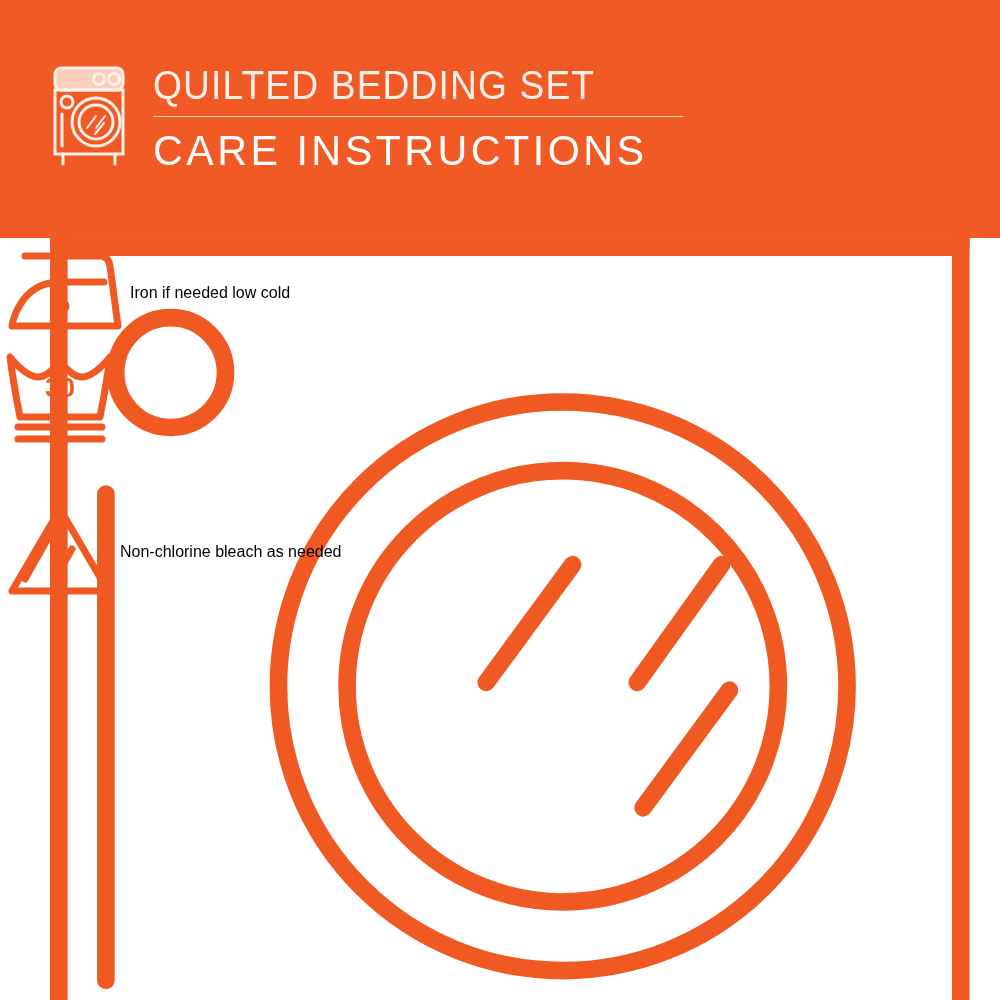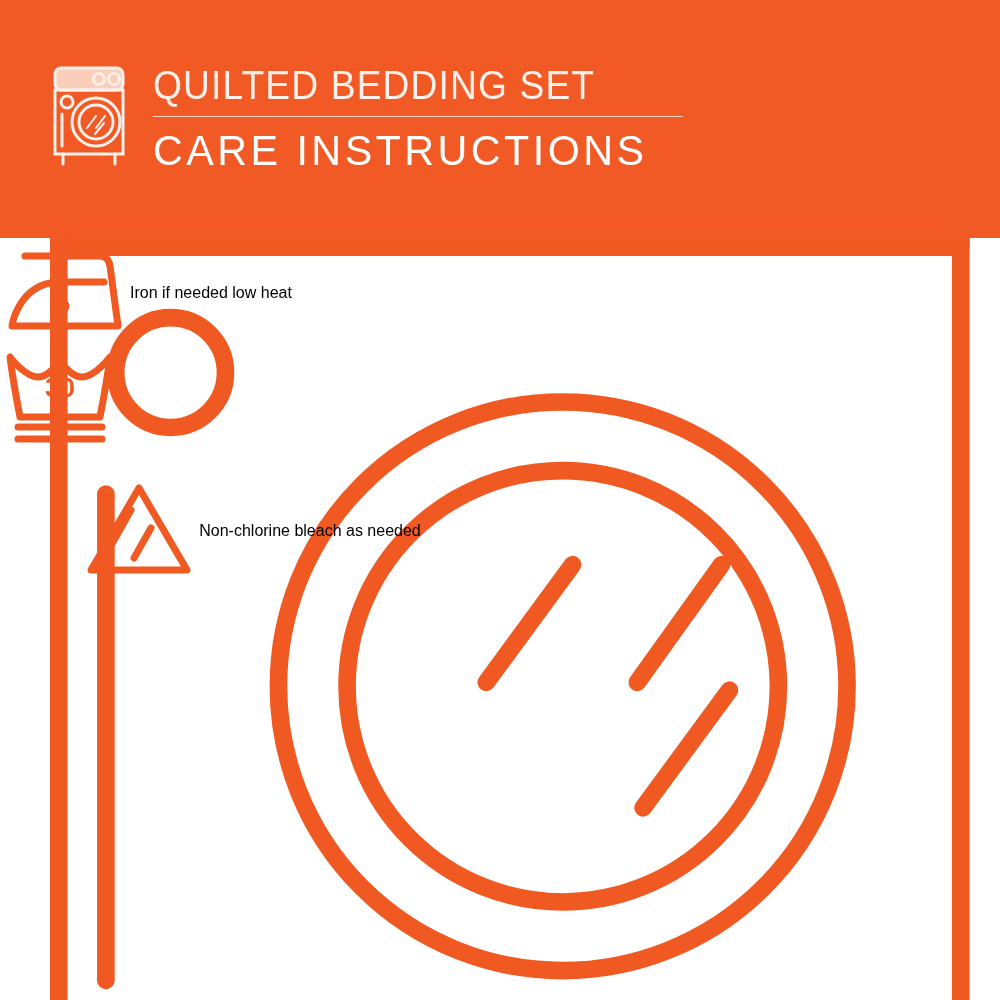--- a/index.html
+++ b/index.html
@@ -99,21 +99,21 @@
   .care-item {
     position: absolute;
     left: 0;
     width: 500px;
     display: flex;
     flex-direction: row;
     align-items: center;
   }
 
   .care-item[data-index="0"] { top: 95px;  height: 130px; text-decoration: underline; }
-  .care-item[data-index="1"] { top: 228px; height: 130px; justify-content: center; }
+  .care-item[data-index="1"] { top: 249px; height: 130px; }
   .care-item[data-index="2"] { top": 0; top: 392px; height: 130px; }
   .care-item[data-index="3"] { top: 540px; height: 130px; }
 
   .care-symbol {
     width: 130px;
     height: 120px;
     margin-left: 40px;
     flex: 0 0 auto;
     display: flex;
     align-items: center;
@@ -212,21 +212,21 @@
       <div class="care-symbol">
         <svg viewBox="0 0 130 106" width="130" height="106">
           <g fill="none" stroke="#F05A22" stroke-width="7" stroke-linecap="round" stroke-linejoin="round">
             <path d="M25 18 L100 18 C106 18 109 22 110 28 L118 88 L12 88
                      C12 88 18 46 58 44 L104 44"></path>
           </g>
           <circle cx="62" cy="68" r="7.5" fill="#F05A22"></circle>
         </svg>
       </div>
       <div class="care-text">Iron if needed
-low heat</div>
+low cold</div>
     </div>
 
   </div>
 
   
   <svg id="machine-illustration" viewBox="0 0 510 640">
 
     <path d="M30 60 C30 38 46 26 66 26 L454 26 C474 26 490 38 490 60 L490 126 L30 126 Z" fill="#FBDCCB" stroke="#F05A22" stroke-width="9" stroke-linejoin="round"></path>
 
     <circle cx="300" cy="70" r="19" fill="none" stroke="#F05A22" stroke-width="9"></circle>

